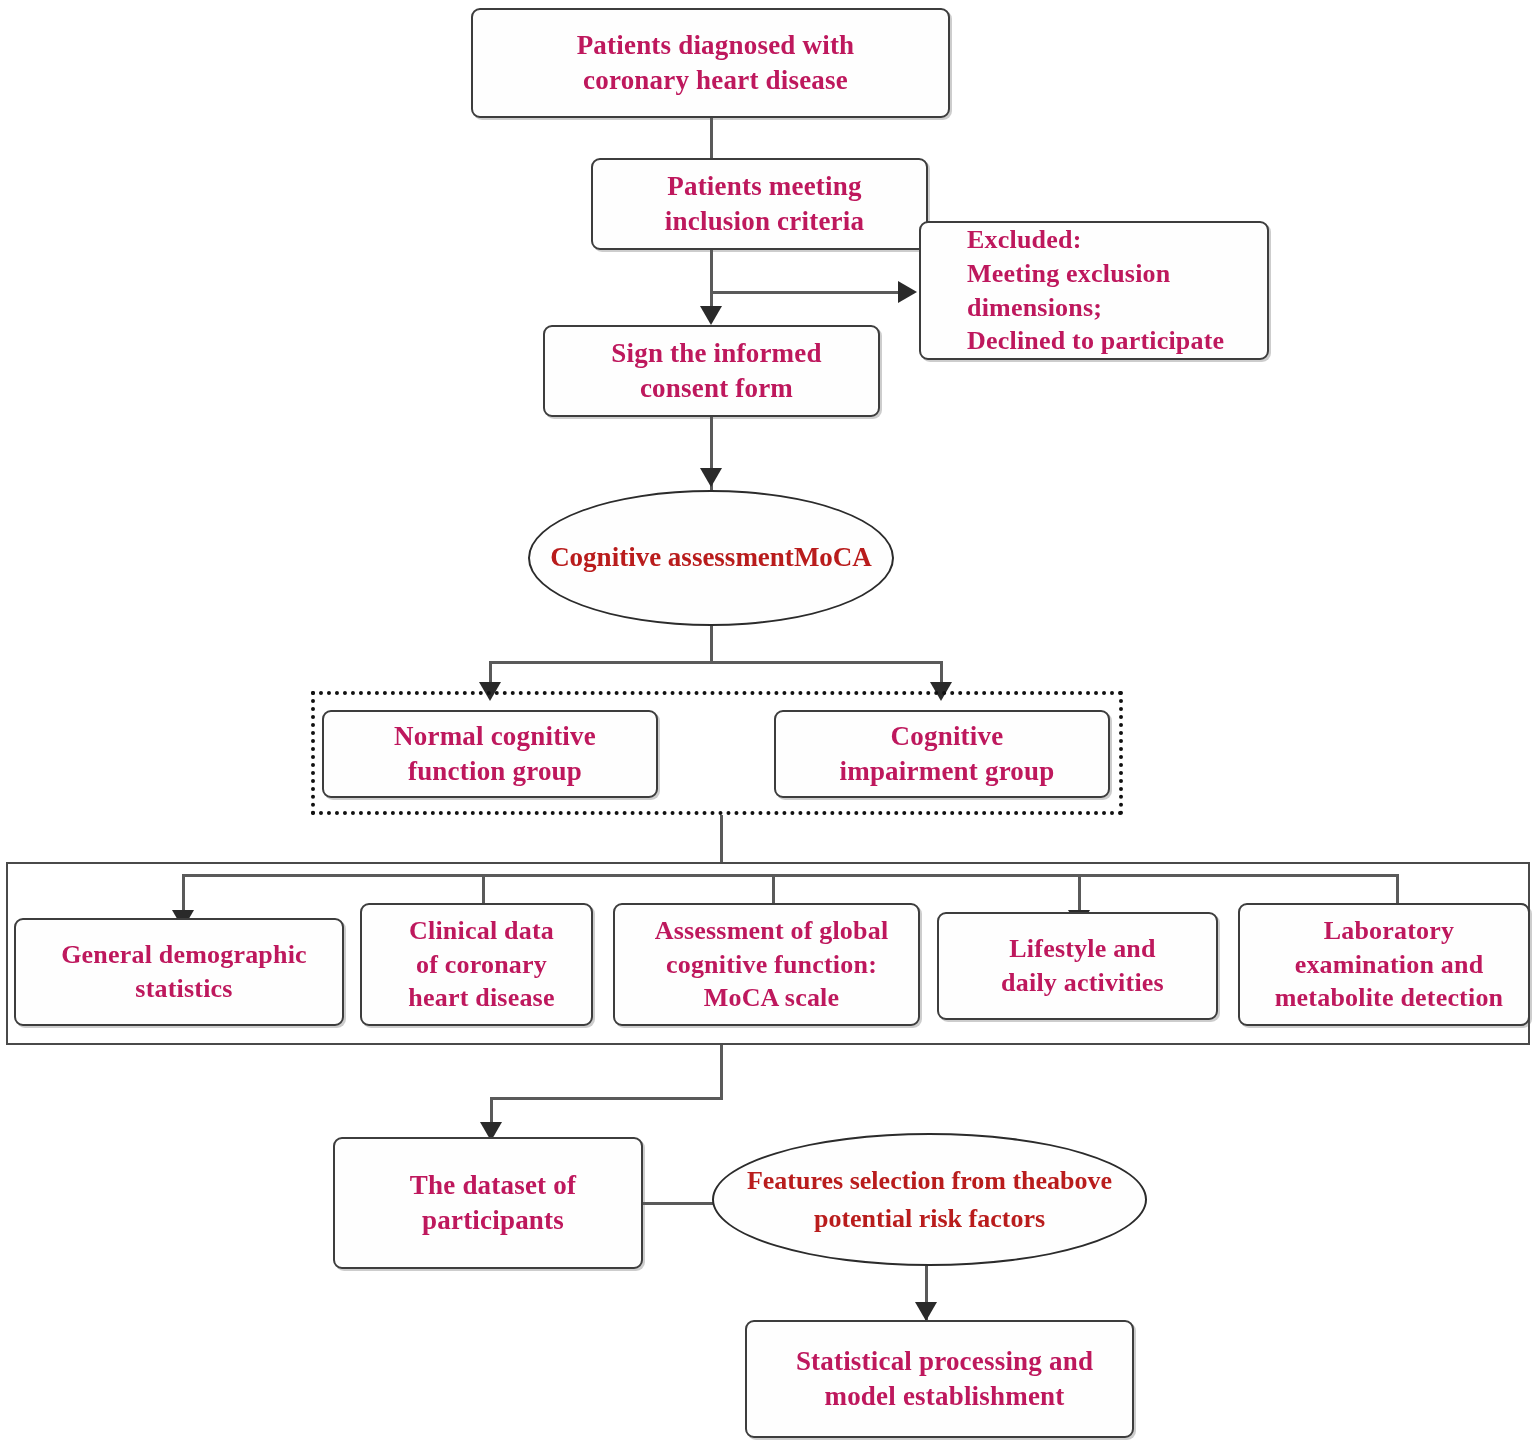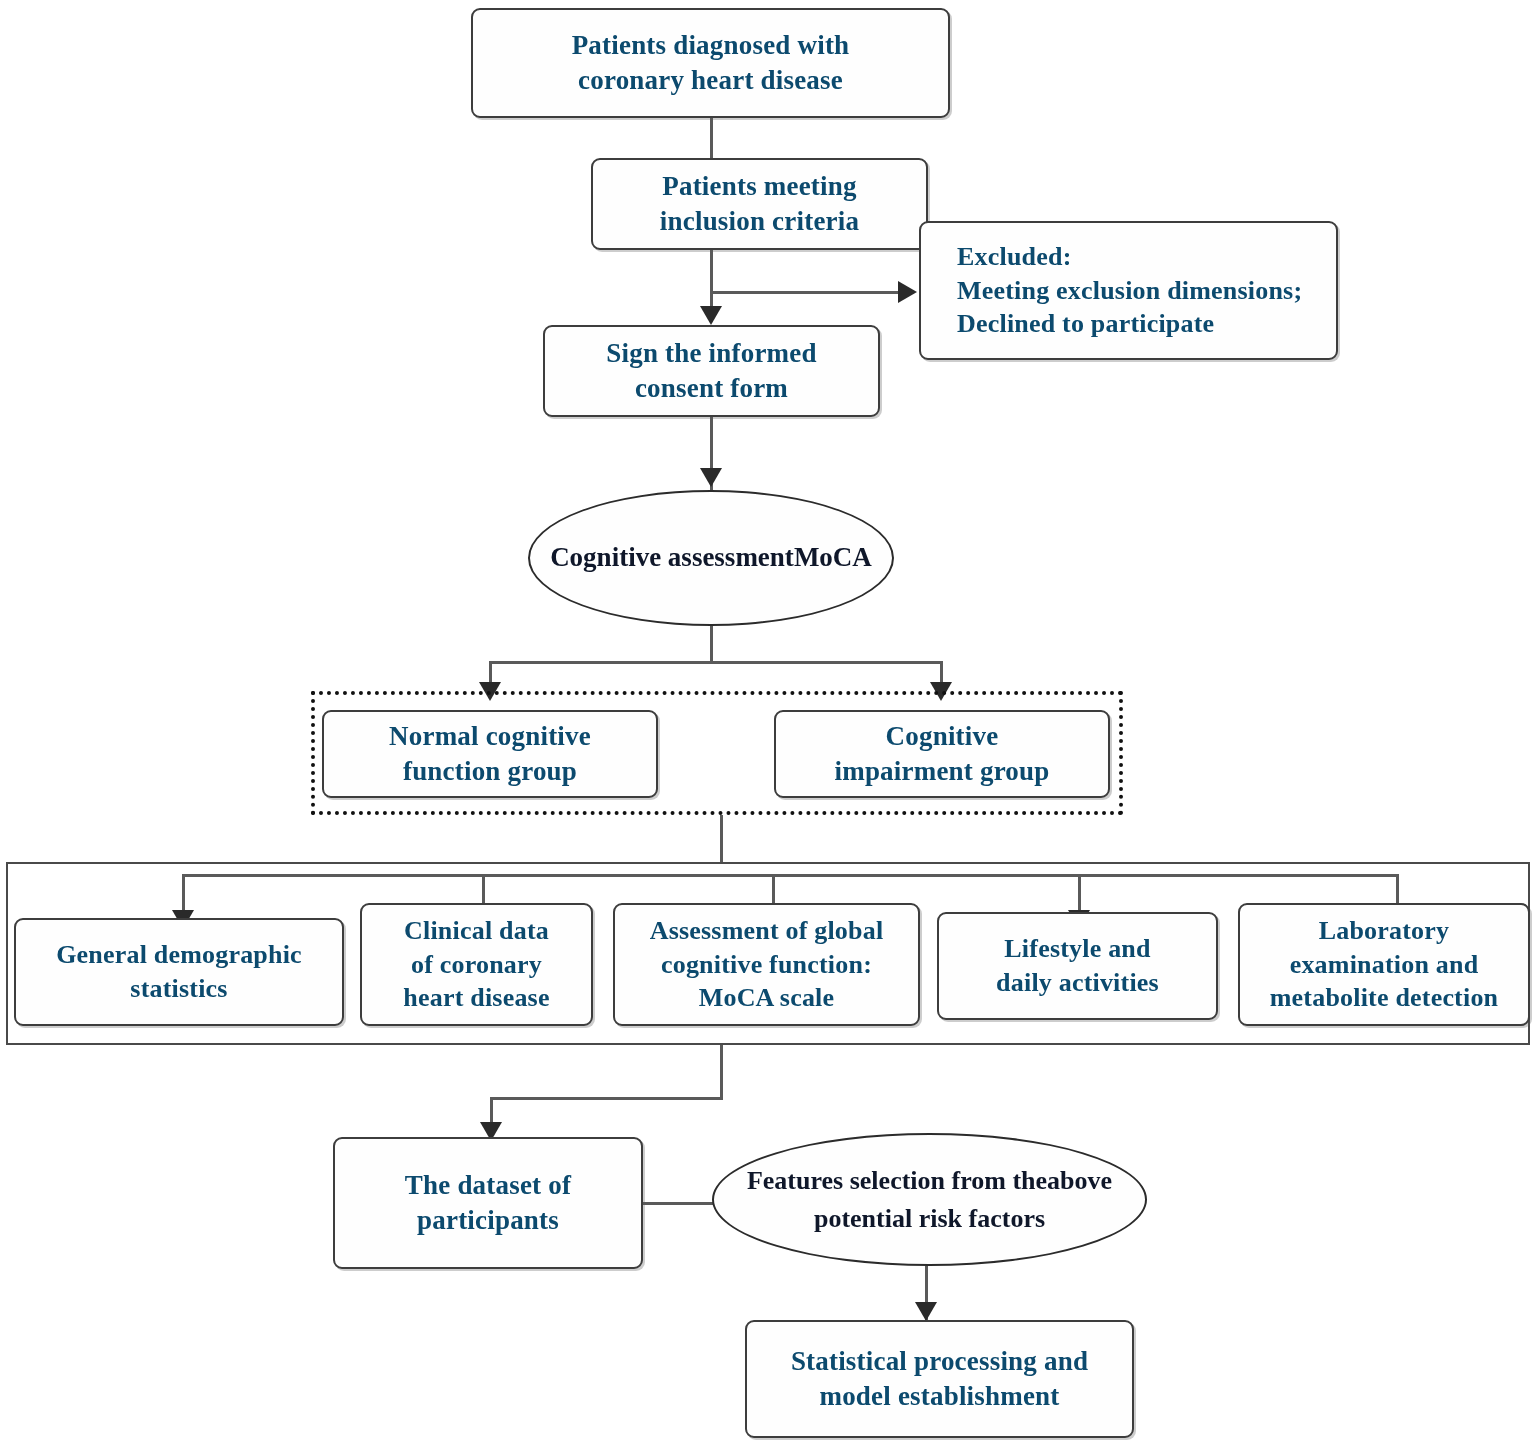--- a/index.html
+++ b/index.html
@@ -20,39 +20,40 @@
     position: absolute;
     box-sizing: border-box;
     border: 2px solid #3d3d3d;
     border-radius: 9px;
     background: #fefefe;
     display: flex;
     align-items: center;
     justify-content: center;
     text-align: center;
     font-weight: bold;
-    color: #0c4a6e;
+    color: #be185d;
     line-height: 1.30;
     letter-spacing: 0.2px;
     box-shadow: 2px 2px 0 rgba(90,90,90,0.30);
+    padding-left: 10px;
   }
   .node span { display: block; padding: 0 8px; }
 
   .ellipse {
     position: absolute;
     box-sizing: border-box;
     border: 2px solid #2b2b2b;
     border-radius: 50%;
     background: #fefefe;
     display: flex;
     align-items: center;
     justify-content: center;
     text-align: center;
     font-weight: bold;
-    color: #0f172a;
+    color: #b91c1c;
     line-height: 1.45;
   }
 
   .group-dotted {
     position: absolute;
     box-sizing: border-box;
     border: 4px dotted #111111;
     background: transparent;
   }
   .group-solid {
@@ -113,21 +114,21 @@
         <span>inclusion criteria</span>
       </span>
   </div>
 
   <div class="vline" style="left:710px; top:250px; height:65px;"></div>
   <div class="arrow-down" style="left:700px; top:306px;"></div>
 
   <div class="hline" style="left:711px; top:291px; width:190px;"></div>
   <div class="arrow-right" style="left:898px; top:281px;"></div>
 
-  <div class="node t-excl" style="left:919px; top:221px; width:419px; height:139px;align-items:center;">
+  <div class="node t-excl" style="left:919px; top:221px; width:350px; height:139px;align-items:center;">
     <span>
         <span>Excluded:</span>
         <span>Meeting  exclusion  dimensions;</span>
         <span>Declined to participate</span>
       </span>
   </div>
 
   <div class="node t20" style="left:543px; top:325px; width:337px; height:92px;">
     <span>
         <span>Sign the informed</span>

